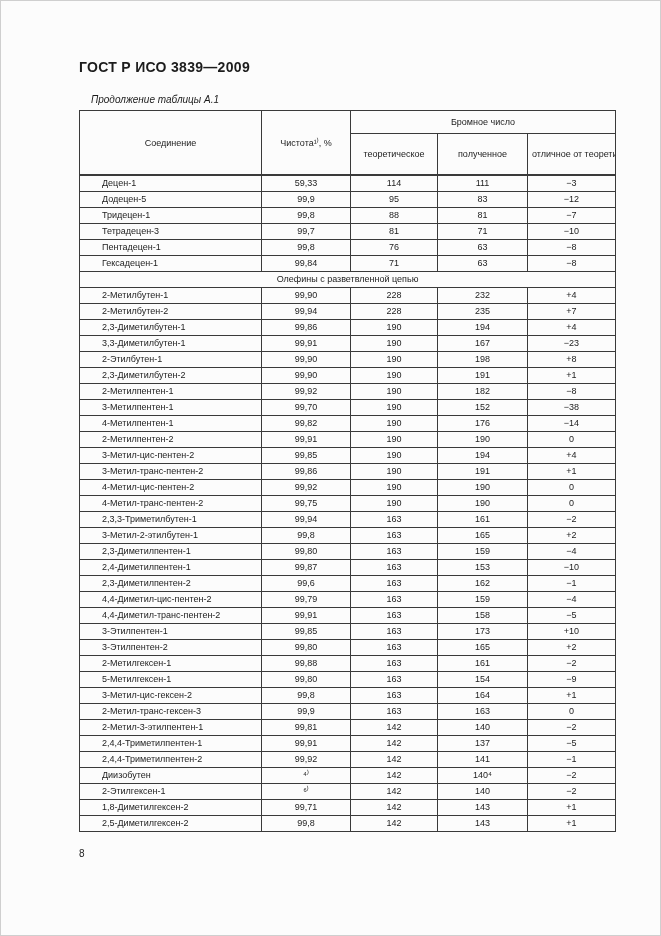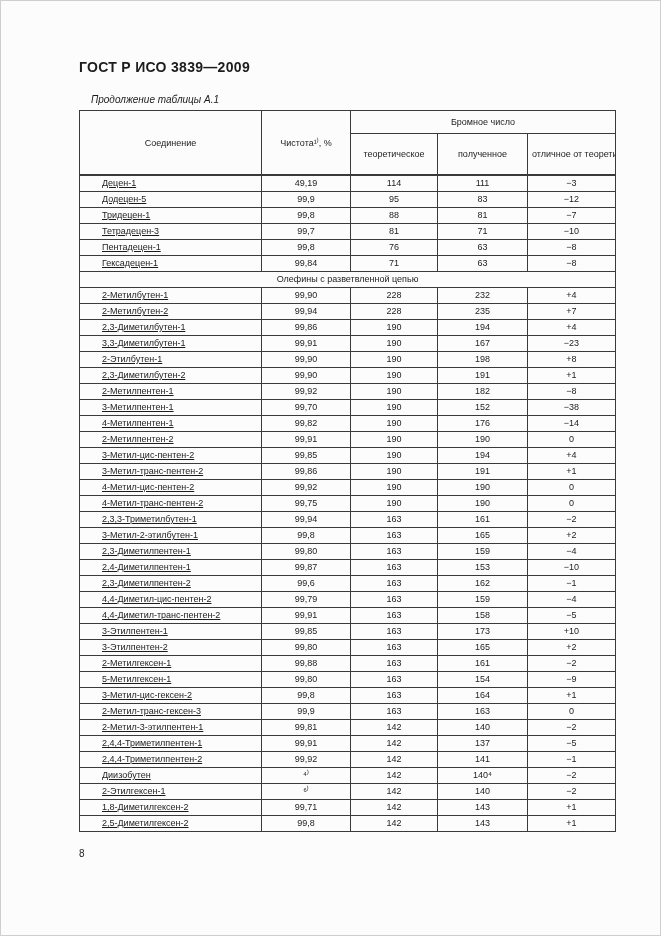--- a/index.html
+++ b/index.html
@@ -59,21 +59,20 @@
   tbody td {
     padding: 2px 3px;
     text-align: center;
     line-height: 11px;
     height: 11px;
     vertical-align: middle;
   }
   tbody td.cell-compound {
     text-align: left;
     padding-left: 22px;
-    text-decoration: underline;
   }
   tbody td.section-cell {
     text-align: center;
   }
   .page-number {
     position: absolute;
     left: 78px; top: 847px;
     font-size: 10px;
   }
 </style>
@@ -102,21 +101,21 @@
       </tr>
       <tr class="sub-row">
         <th>теоретическое</th>
         <th>полученное</th>
         <th>отличное от теоретического</th>
       </tr>
     </thead>
     <tbody>
         <tr>
           <td class="cell-compound">Децен-1</td>
-          <td class="cell-purity">49,19</td>
+          <td class="cell-purity">59,33</td>
           <td class="cell-theoretical">114</td>
           <td class="cell-obtained">111</td>
           <td class="cell-difference">−3</td>
         </tr>
         <tr>
           <td class="cell-compound">Додецен-5</td>
           <td class="cell-purity">99,9</td>
           <td class="cell-theoretical">95</td>
           <td class="cell-obtained">83</td>
           <td class="cell-difference">−12</td>

